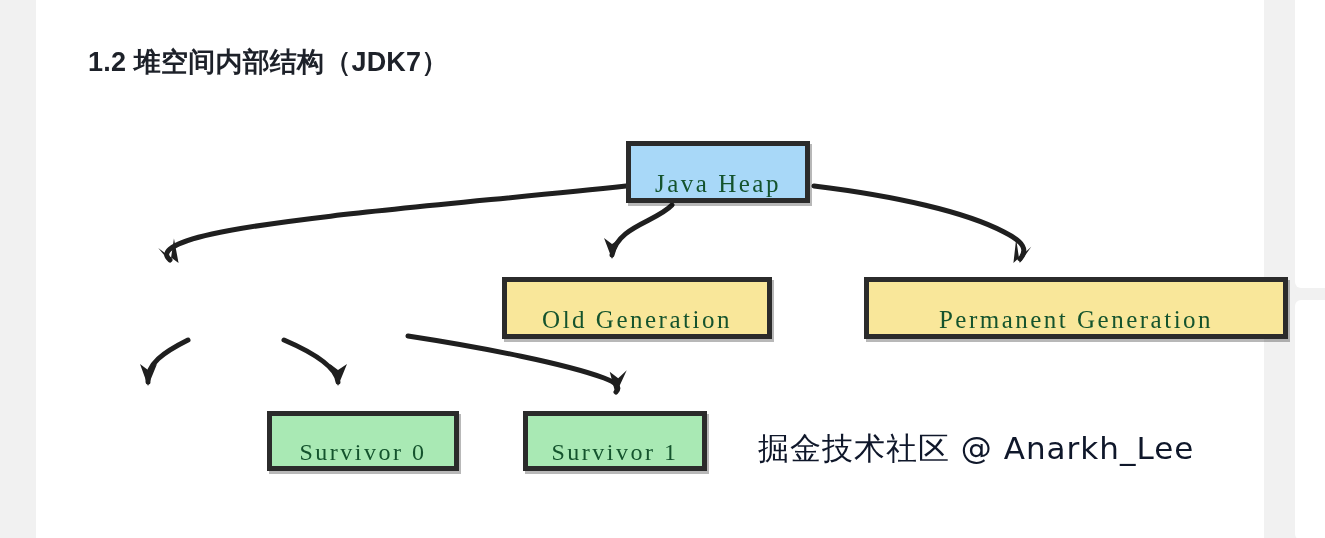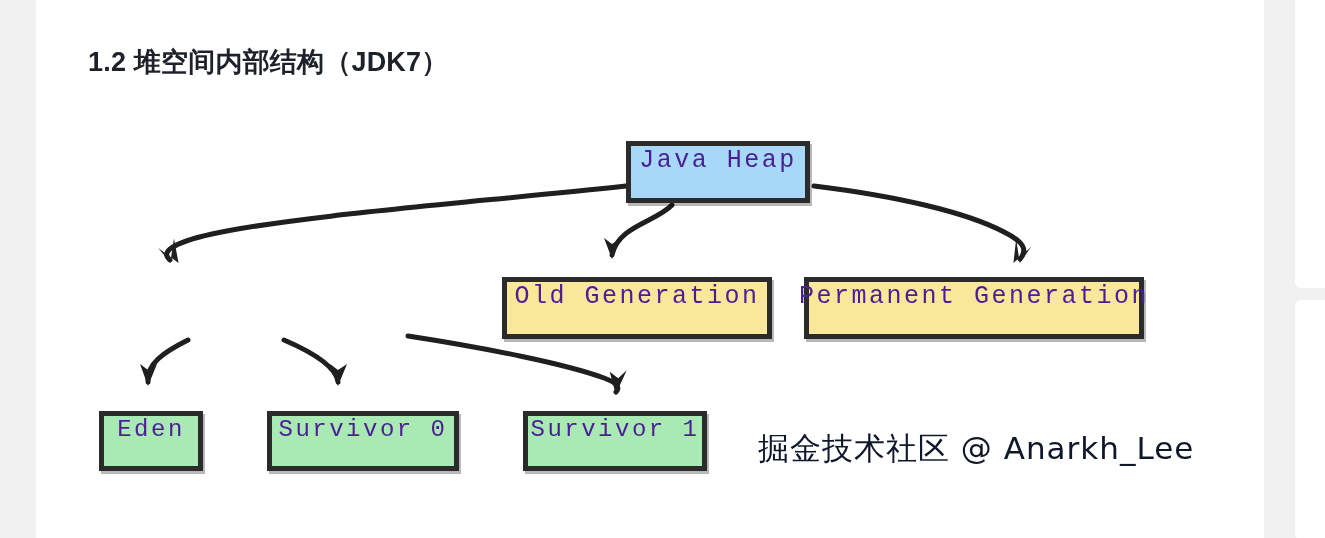--- a/index.html
+++ b/index.html
@@ -59,43 +59,43 @@
     width: 1228px;
     height: 538px;
   }
   .diagram svg { display: block; }
 
   
   .node {
     position: absolute;
     border: 5px solid #2b2b2b;
     display: flex;
-    align-items: flex-start;
+    align-items: flex-end;
     justify-content: center;
-    color: #4c1d95;
-    font-family: Liberation Mono, monospace;
+    color: #14532d;
+    font-family: Liberation Serif, serif;
     letter-spacing: 2.5px;
     box-shadow: 2px 3px 0 rgba(0,0,0,0.28);
     user-select: none;
   }
   .node-label { white-space: nowrap; }
 
   .node.heap {
     left: 590px; top: 141px; width: 184px; height: 62px;
     background: #a8d8f8;
     font-size: 25px;
   }
   .node.gen {
     background: #f9e79a;
     font-size: 25px;
     height: 62px;
   }
   .node.young     { left: 66px;  top: 277px; width: 308px; }
   .node.old       { left: 446px; top: 277px; width: 270px; margin-left: 20px; }
-  .node.permanent { left: 768px; top: 277px; width: 340px; }
+  .node.permanent { left: 828px; top: 277px; width: 424px; }
 
   .node.space {
     background: #a9e9b4;
     font-size: 24px;
     height: 60px;
   }
   .node.eden  { left: 63px;  top: 411px; width: 104px; }
   .node.surv0 { left: 231px; top: 411px; width: 192px; }
   .node.surv1 { left: 487px; top: 411px; width: 184px; }
 
@@ -157,23 +157,20 @@
 
 
     <div class="node gen old">
       <span class="node-label">Old Generation</span>
     </div>
 
     <div class="node gen permanent">
       <span class="node-label">Permanent Generation</span>
     </div>
 
-    <div class="node space eden">
-      <span class="node-label">Eden</span>
-    </div>
 
     <div class="node space surv0">
       <span class="node-label">Survivor 0</span>
     </div>
 
     <div class="node space surv1">
       <span class="node-label">Survivor 1</span>
     </div>
 
     <div class="watermark">掘金技术社区 @ Anarkh_Lee</div>

